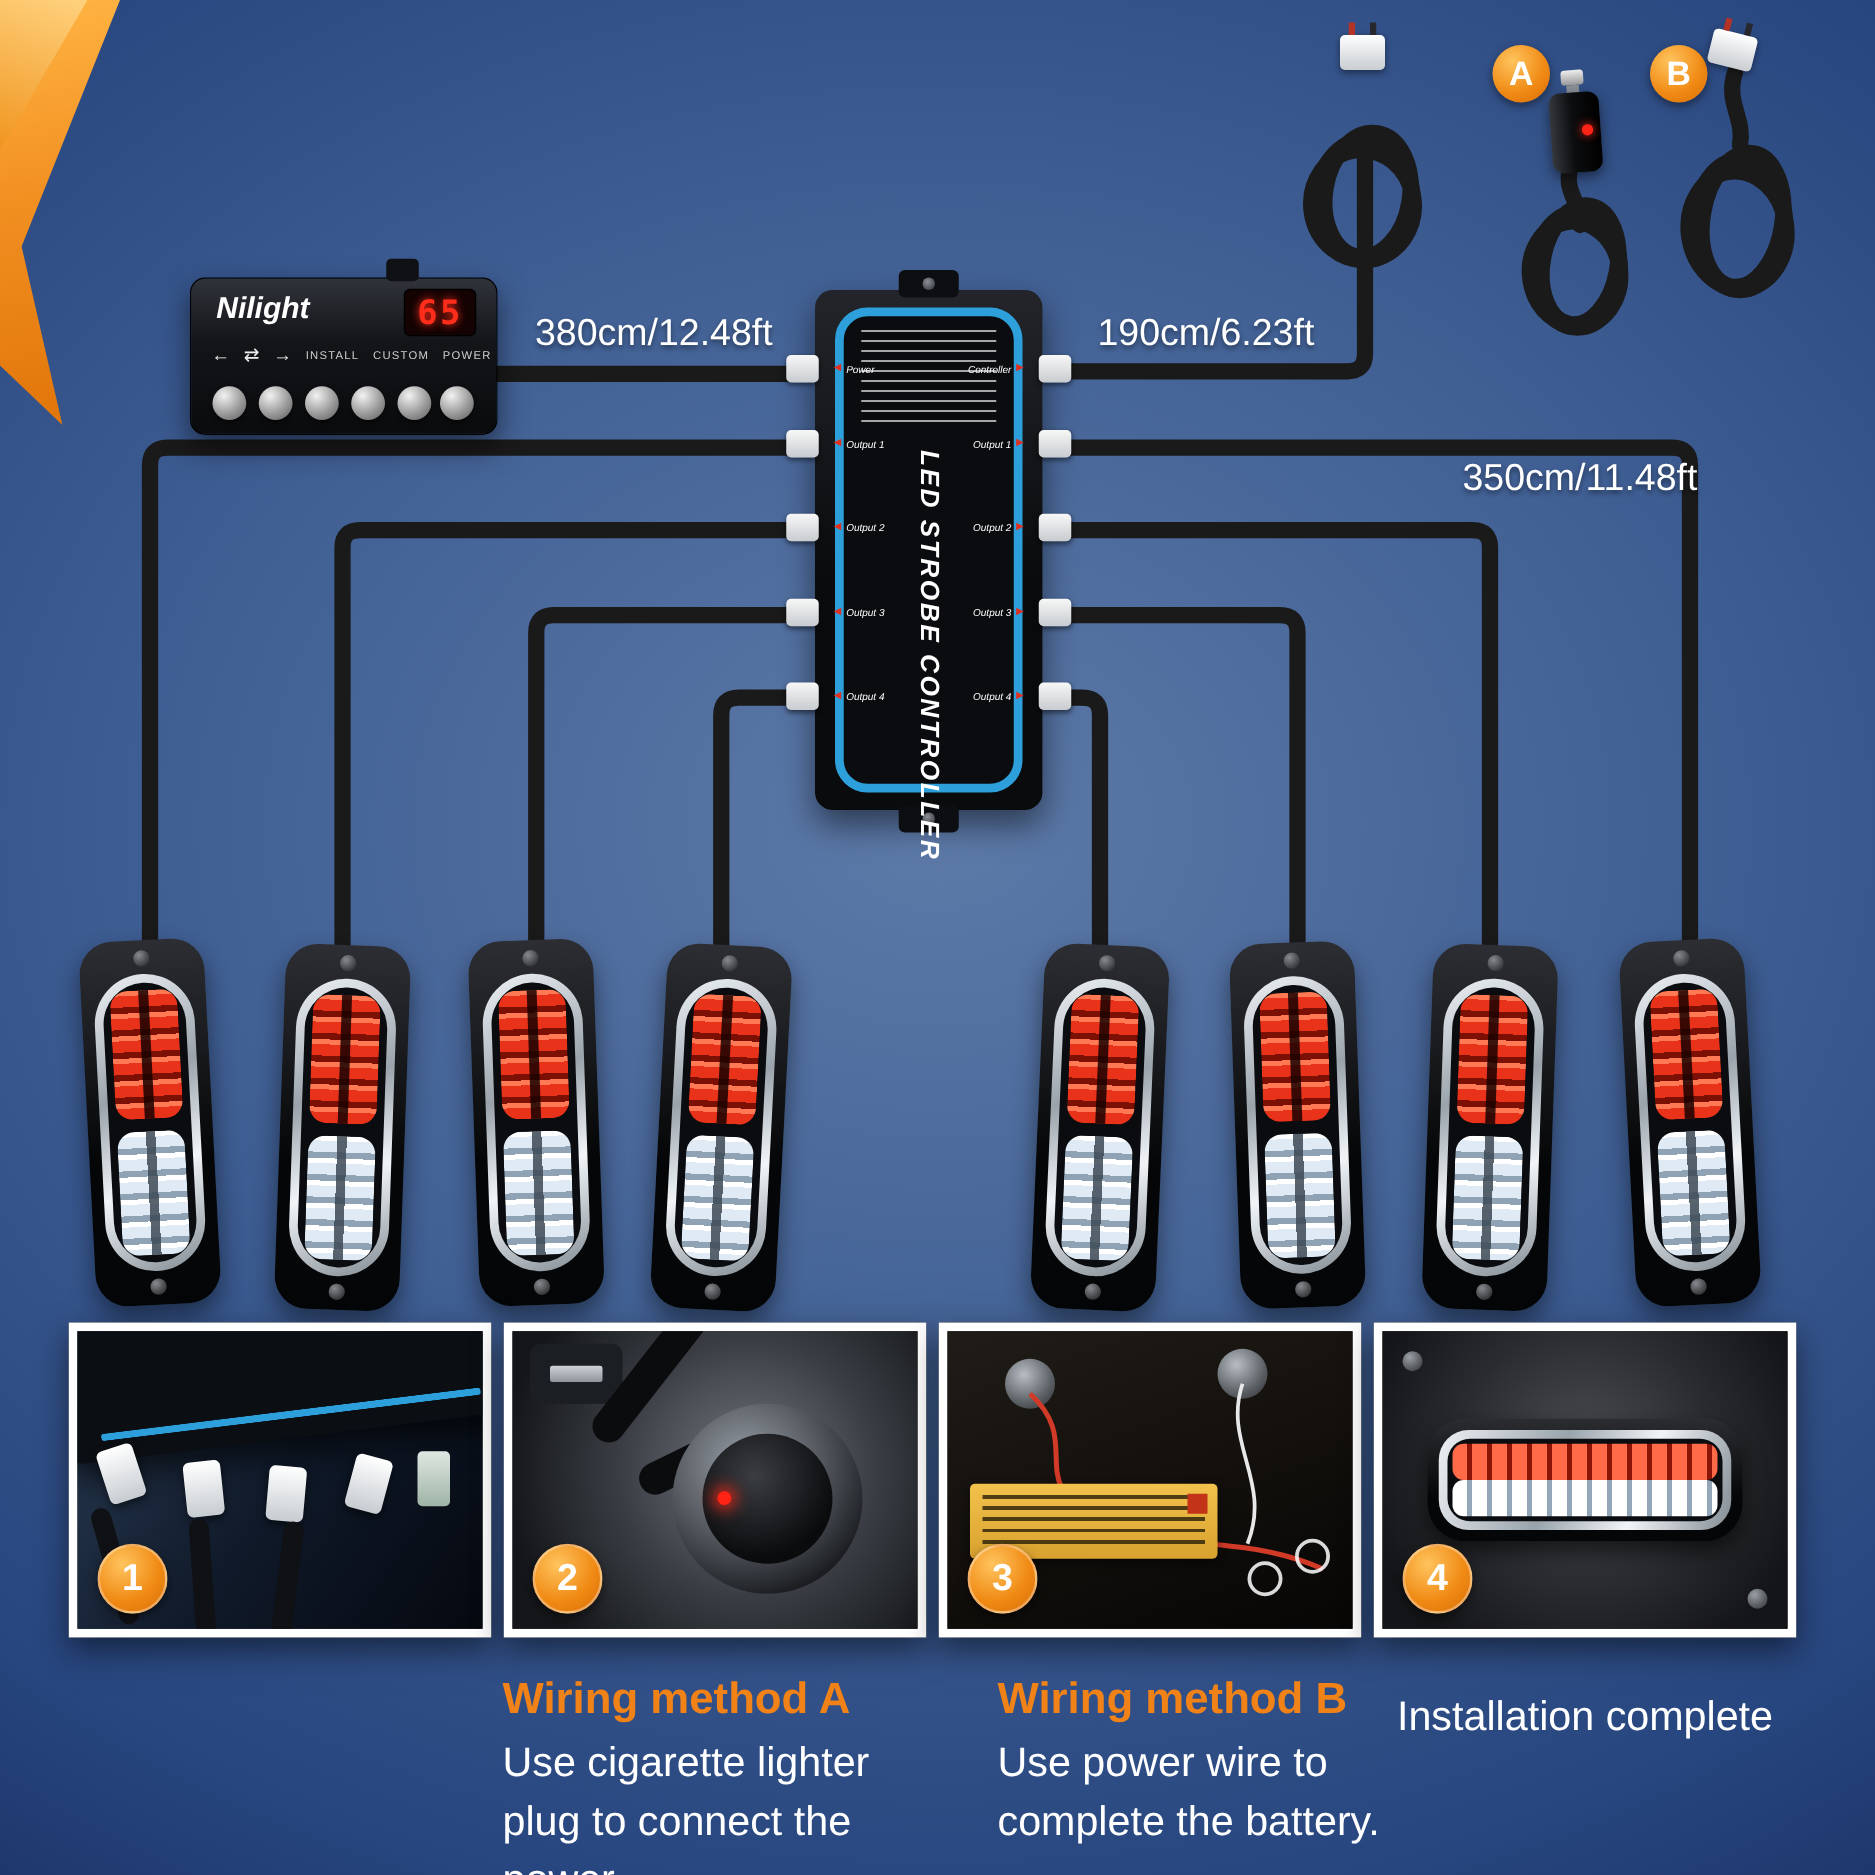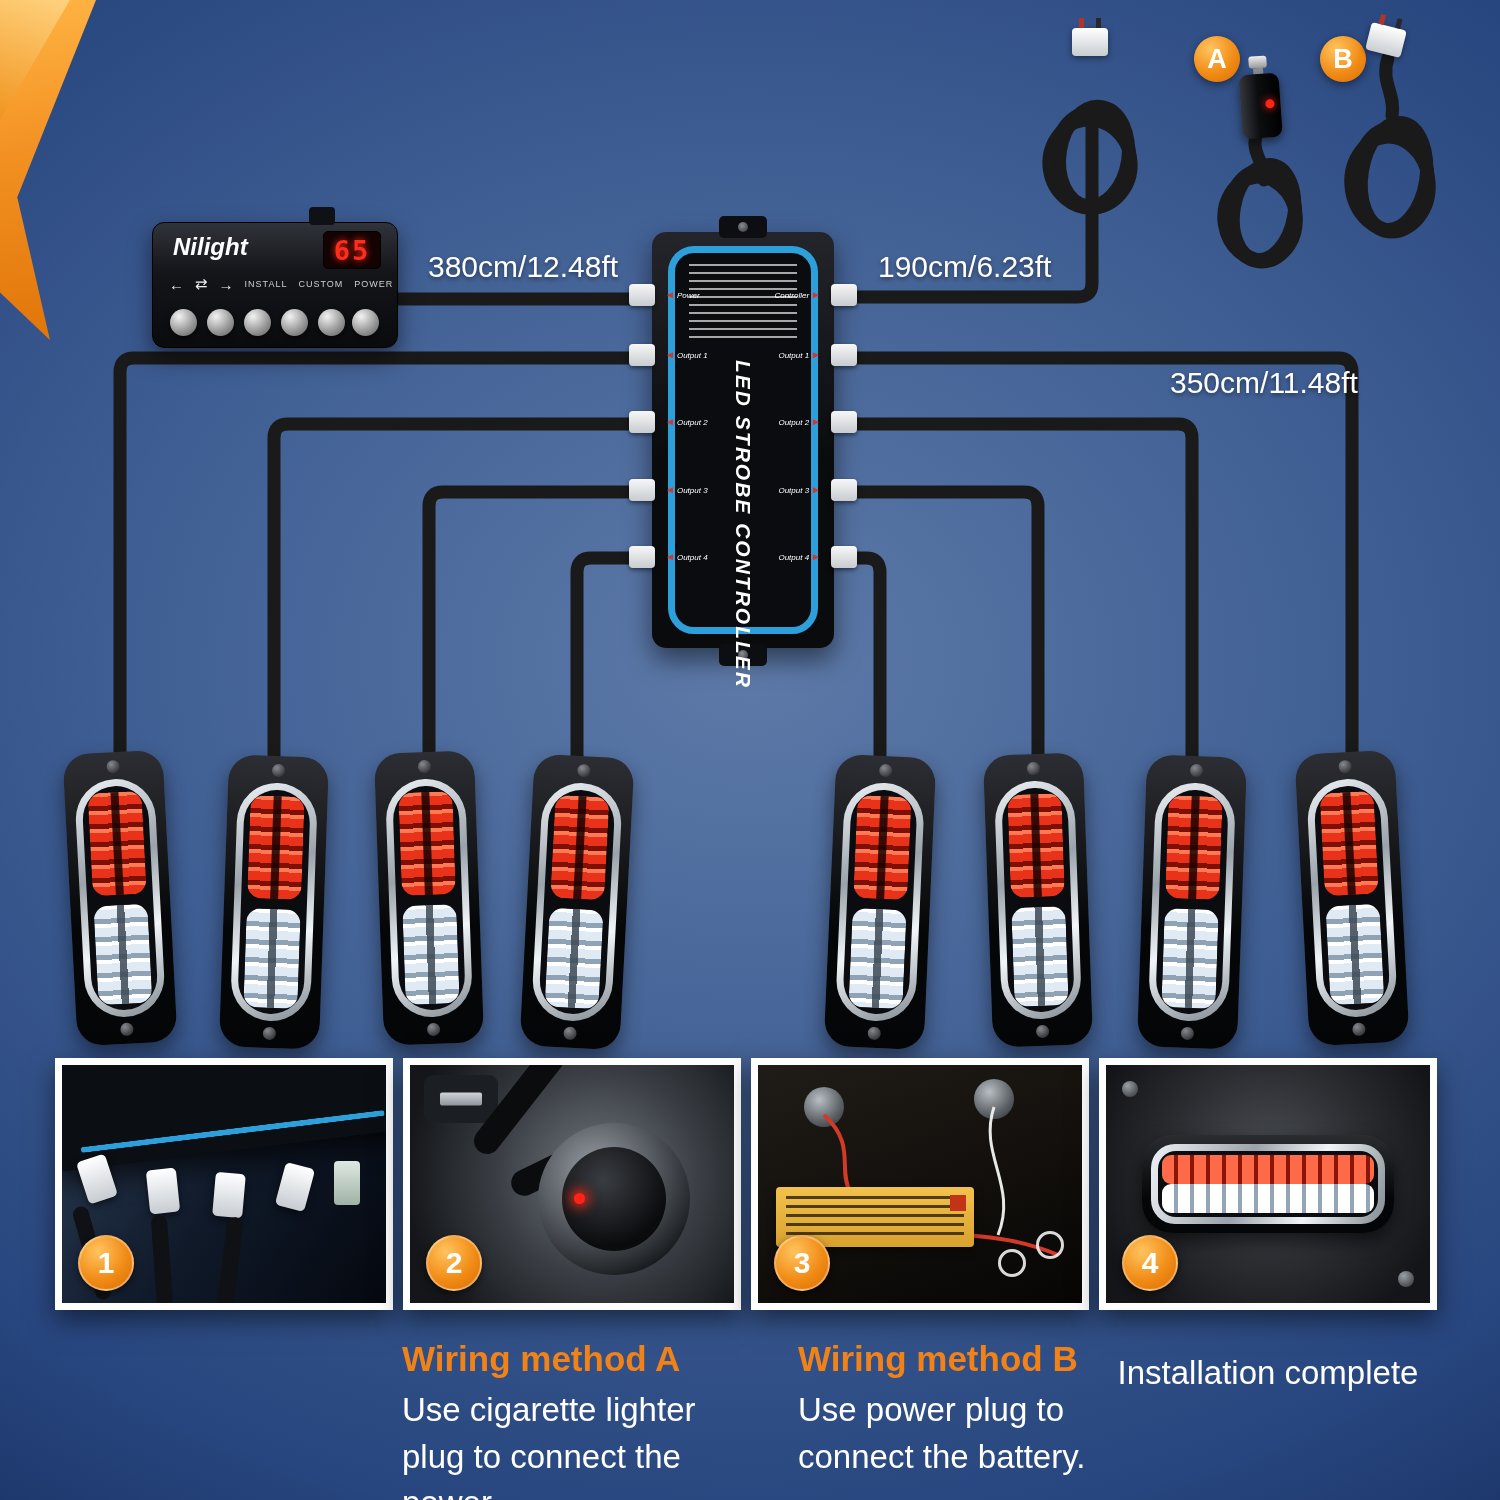--- a/index.html
+++ b/index.html
@@ -431,19 +431,19 @@
     </div>
     <div class="step-badge">4</div>
   </div>
 
   <div class="caption c2">
     <div class="cap-head">Wiring method A</div>
     <div class="cap-text">Use cigarette lighter plug  to connect the power.</div>
   </div>
   <div class="caption c3">
     <div class="cap-head">Wiring method B</div>
-    <div class="cap-text">Use power plug to connect the battery.</div>
+    <div class="cap-text">Use power wire to complete the battery.</div>
   </div>
   <div class="caption c4">
     <div class="cap-text">Installation complete</div>
   </div>
 
 </div>
 
 </body></html>

